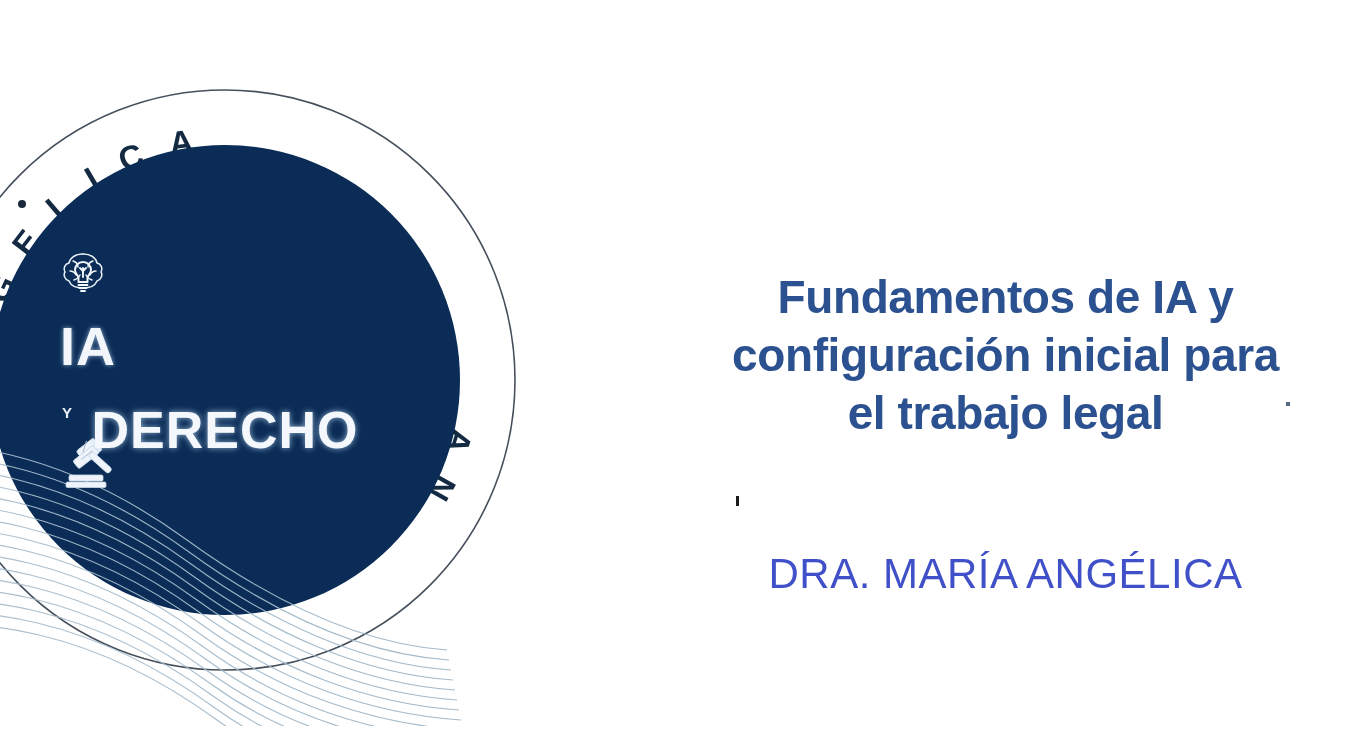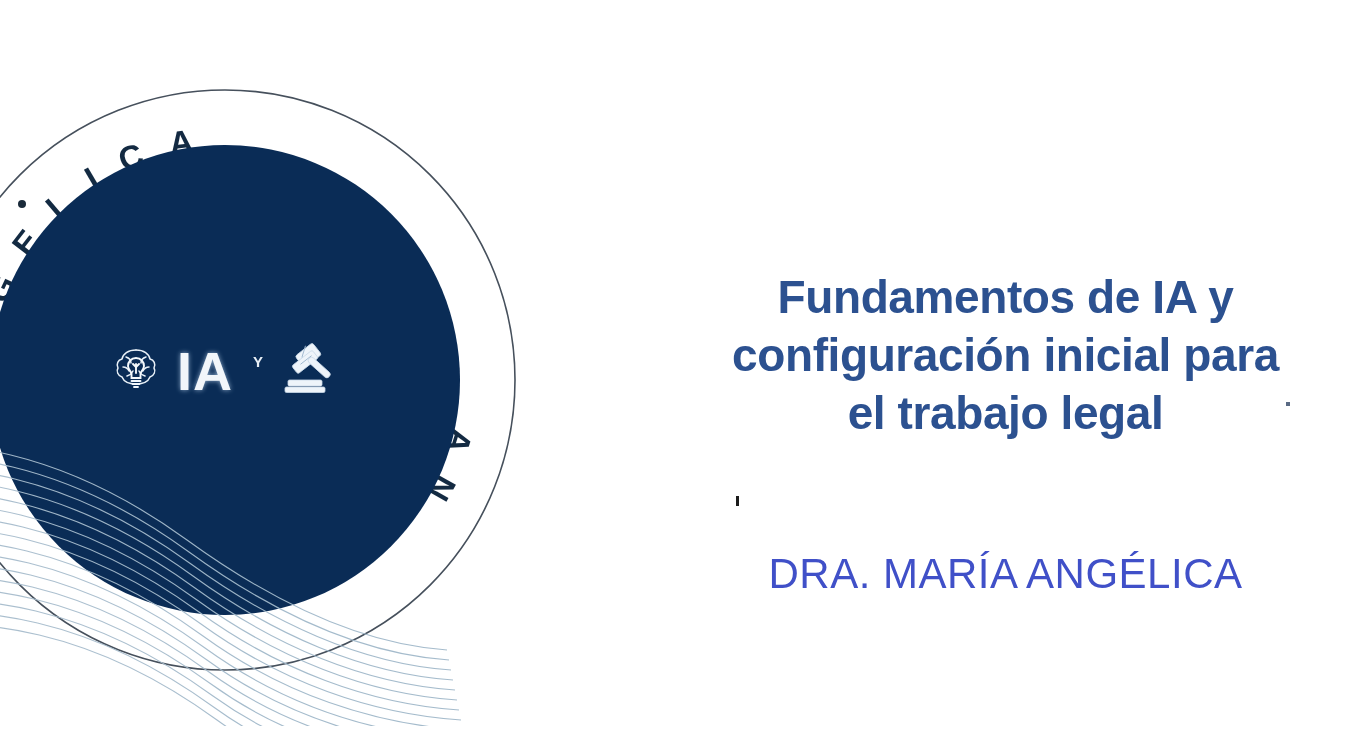--- a/index.html
+++ b/index.html
@@ -72,24 +72,24 @@
   
   .lockup {
     position: absolute;
     left: 90px;
     top: 330px;
     width: 330px;
     height: 135px;
   }
   .lockup-row {
     display: flex;
-    align-items: center;
     justify-content: center;
     gap: 18px;
     height: 62px;
+    flex-direction: column;
   }
   .ia-word {
     font-family: "Liberation Sans", sans-serif;
     font-weight: 700;
     font-size: 54px;
     line-height: 54px;
     color: #f2f6fa;
     letter-spacing: 1px;
     text-shadow: 0 0 5px rgba(190,215,240,.75);
   }
@@ -260,20 +260,21 @@
                 <rect x="9" y="37" width="34" height="6" rx="1.5"></rect>
                 <rect x="6" y="44" width="40" height="5.5" rx="1.5"></rect>
               </g>
               <g stroke="#9fb8cf" stroke-width="0.9" fill="none">
                 <path d="M20 12 L30 5" transform="rotate(-38 25 9)"></path>
                 <path d="M20 17 L34 17" transform="rotate(-38 27 17)"></path>
               </g>
             </svg>
           </span>
         </div>
+        <div class="derecho-word">DERECHO</div>
       </div>
     </div>
   </div>
 
   <div class="text-pane">
     <div class="slide-title">Fundamentos de IA y
 configuración inicial para
 el trabajo legal</div>
     <div class="speck speck-a"></div>
     <div class="speck speck-b"></div>

